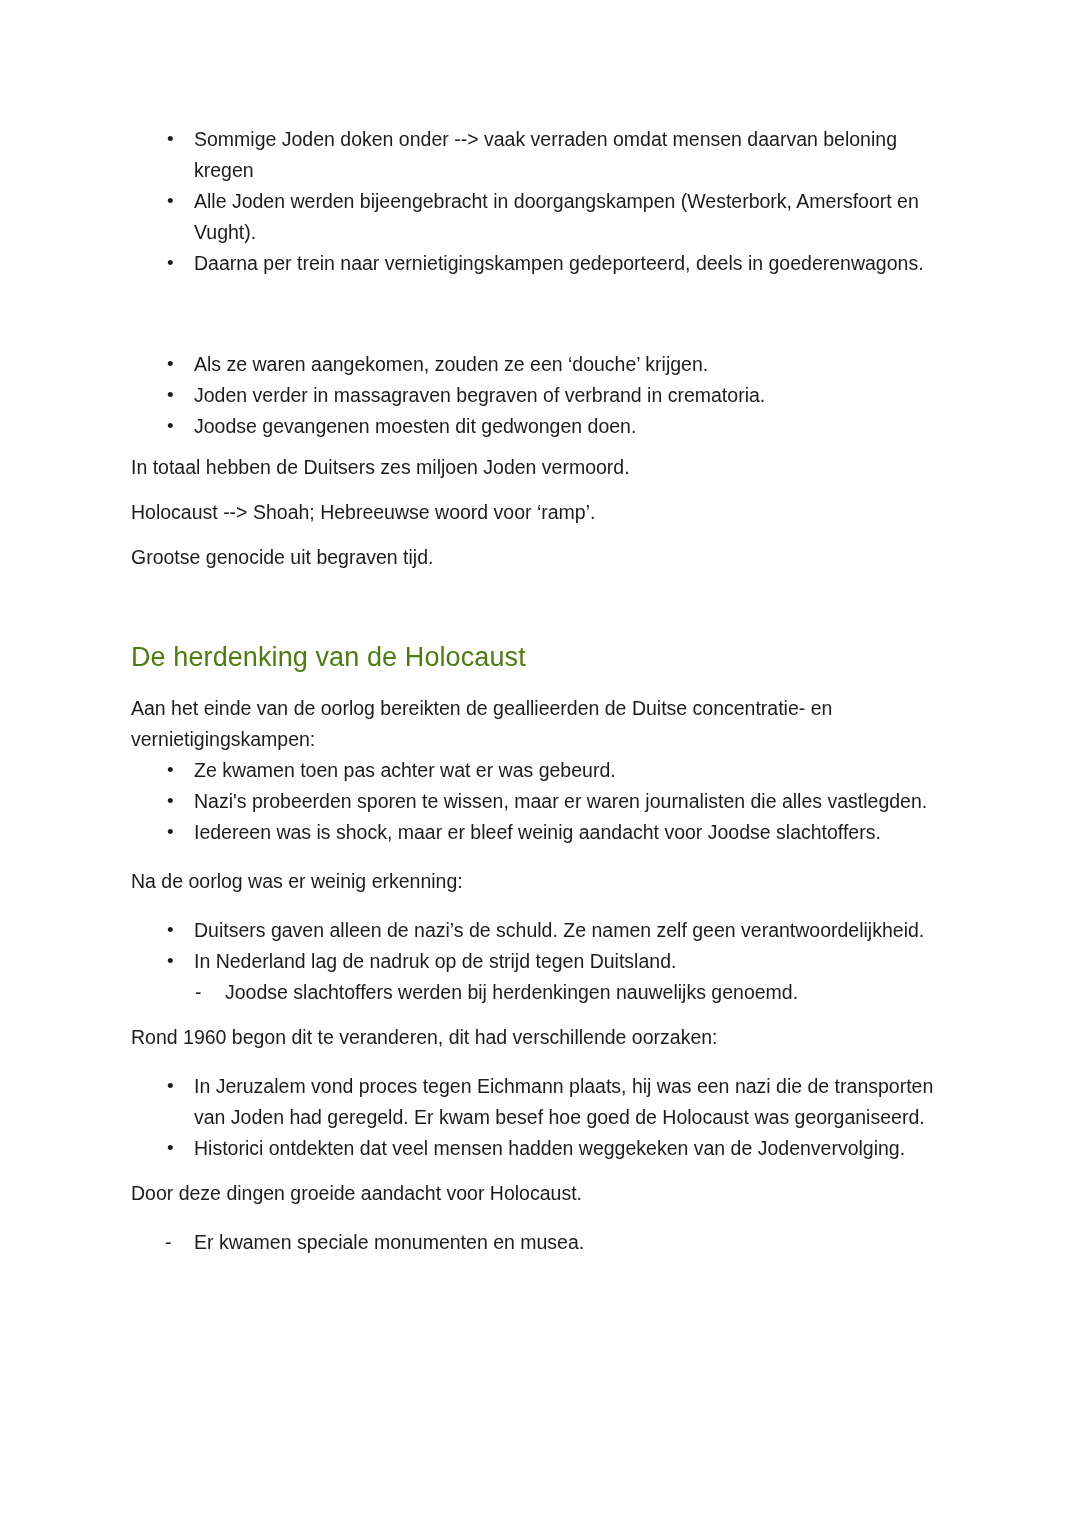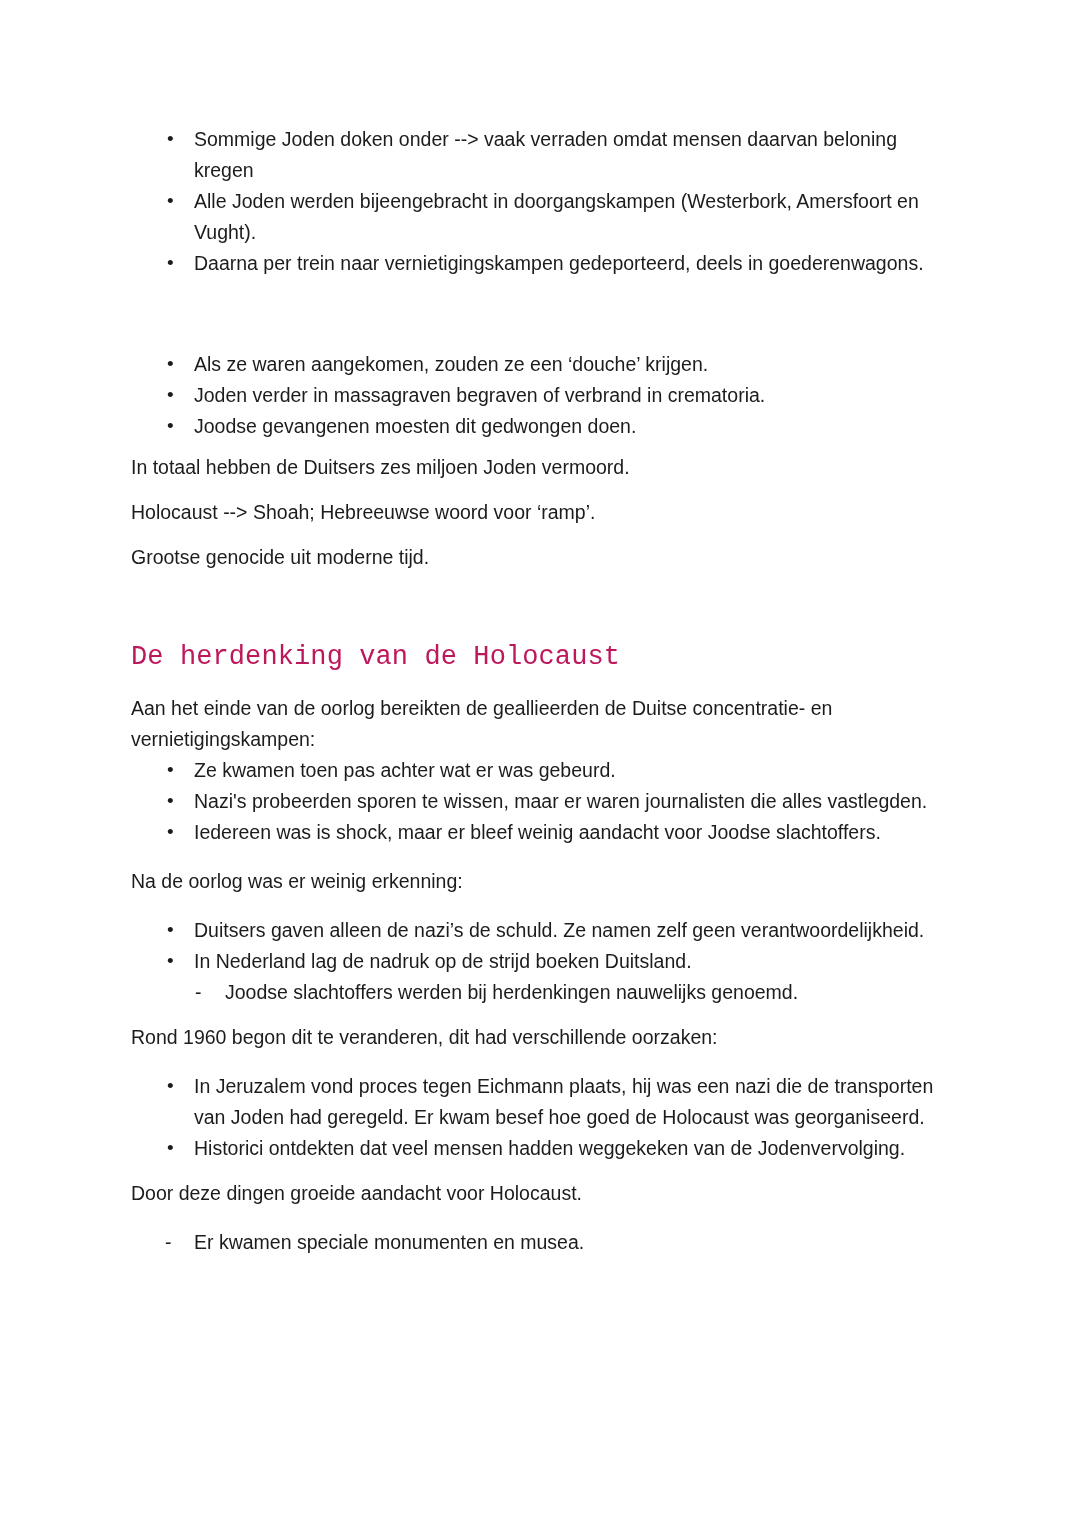--- a/index.html
+++ b/index.html
@@ -144,45 +144,45 @@
     <div class="sp-10"></div>
 
     <p class="para">In totaal hebben de Duitsers zes miljoen Joden vermoord.</p>
 
     <div class="sp-14"></div>
 
     <p class="para"><span>Holocaust --&gt; </span><b>Shoah</b><span>; Hebreeuwse woord voor ‘ramp’.</span></p>
 
     <div class="sp-14"></div>
 
-    <p class="para"><span>Grootse </span><b>genocide</b><span> uit moderne tijd.</span></p>
+    <p class="para"><span>Grootse </span><b>genocide</b><span> uit begraven tijd.</span></p>
 
     <div class="sp-52" style="height:66px;"></div>
 
-    <h2 class="section-heading" style="color:#be185d;font-family:Liberation Mono, monospace;">De herdenking van de Holocaust</h2>
+    <h2 class="section-heading" style="color:#4d7c0f;">De herdenking van de Holocaust</h2>
 
     <div class="sp-18"></div>
 
     <p class="para">Aan het einde van de oorlog bereikten de geallieerden de Duitse concentratie- en vernietigingskampen:</p>
 
     <ul class="bullets">
       <li>Ze kwamen toen pas achter wat er was gebeurd.</li>
       <li>Nazi's probeerden sporen te wissen, maar er waren journalisten die alles vastlegden.</li>
       <li>Iedereen was is shock, maar er bleef weinig aandacht voor Joodse slachtoffers.</li>
     </ul>
 
     <div class="sp-18"></div>
 
     <p class="para">Na de oorlog was er weinig erkenning:</p>
 
     <div class="sp-18"></div>
 
     <ul class="bullets">
       <li>Duitsers gaven alleen de nazi’s de schuld. Ze namen zelf geen verantwoordelijkheid.</li>
-      <li>In Nederland lag de nadruk op de strijd boeken Duitsland.</li>
+      <li>In Nederland lag de nadruk op de strijd tegen Duitsland.</li>
     </ul>
     <ul class="dashes-nested">
       <li>Joodse slachtoffers werden bij herdenkingen nauwelijks genoemd.</li>
     </ul>
 
     <div class="sp-14"></div>
 
     <p class="para">Rond 1960 begon dit te veranderen, dit had verschillende oorzaken:</p>
 
     <div class="sp-18"></div>

